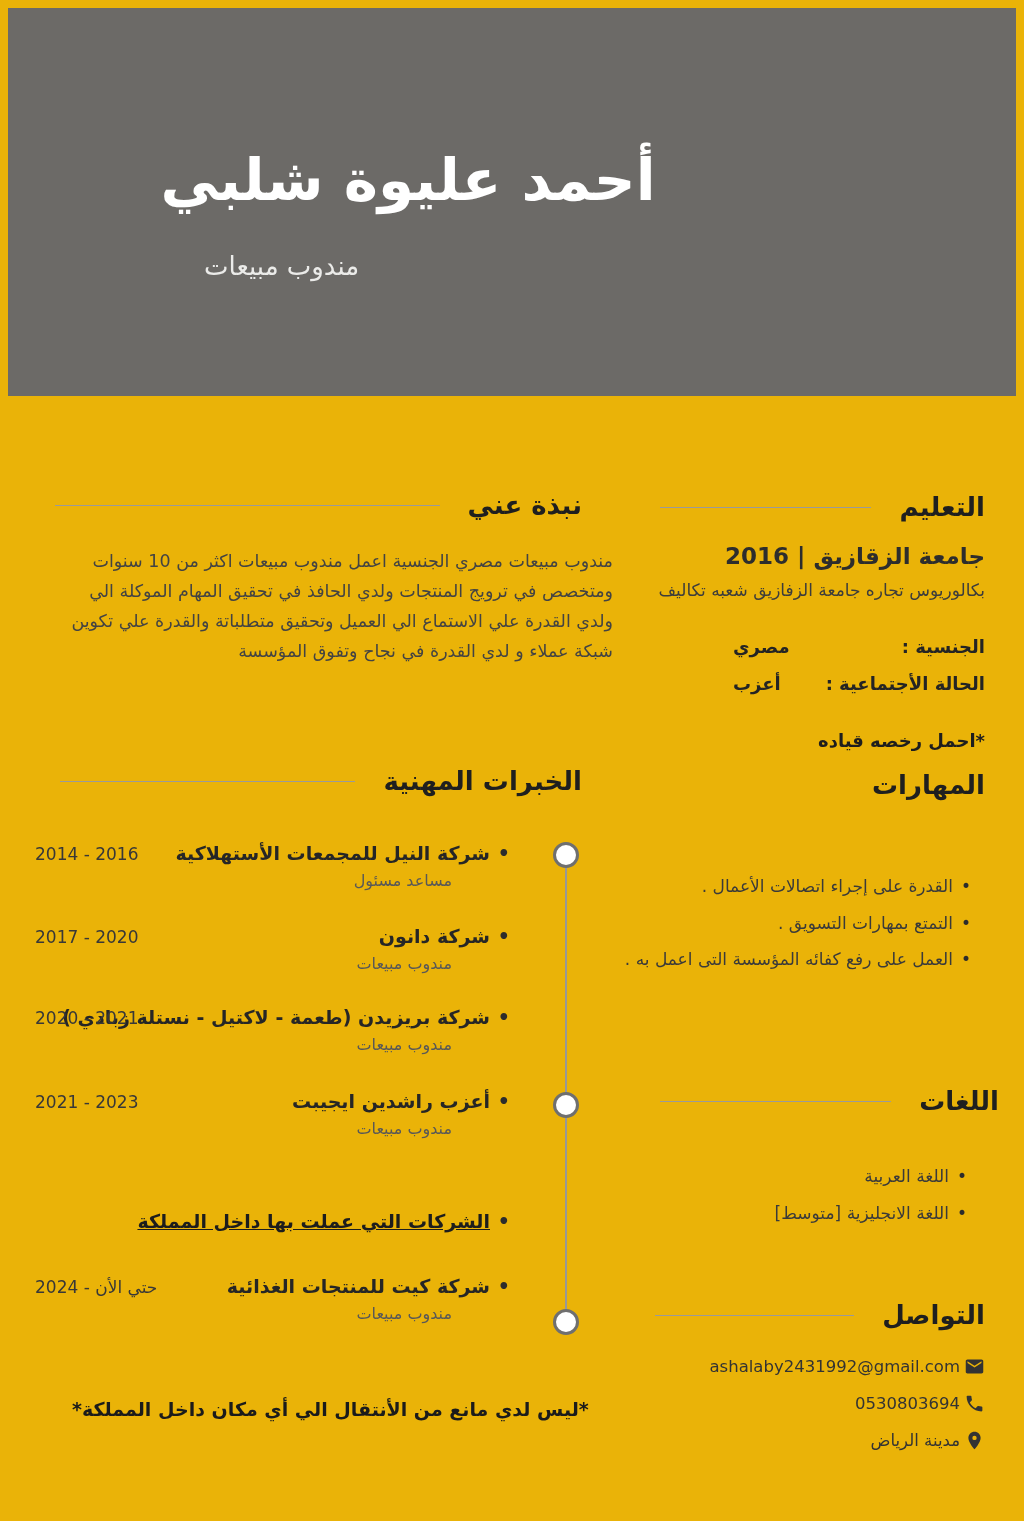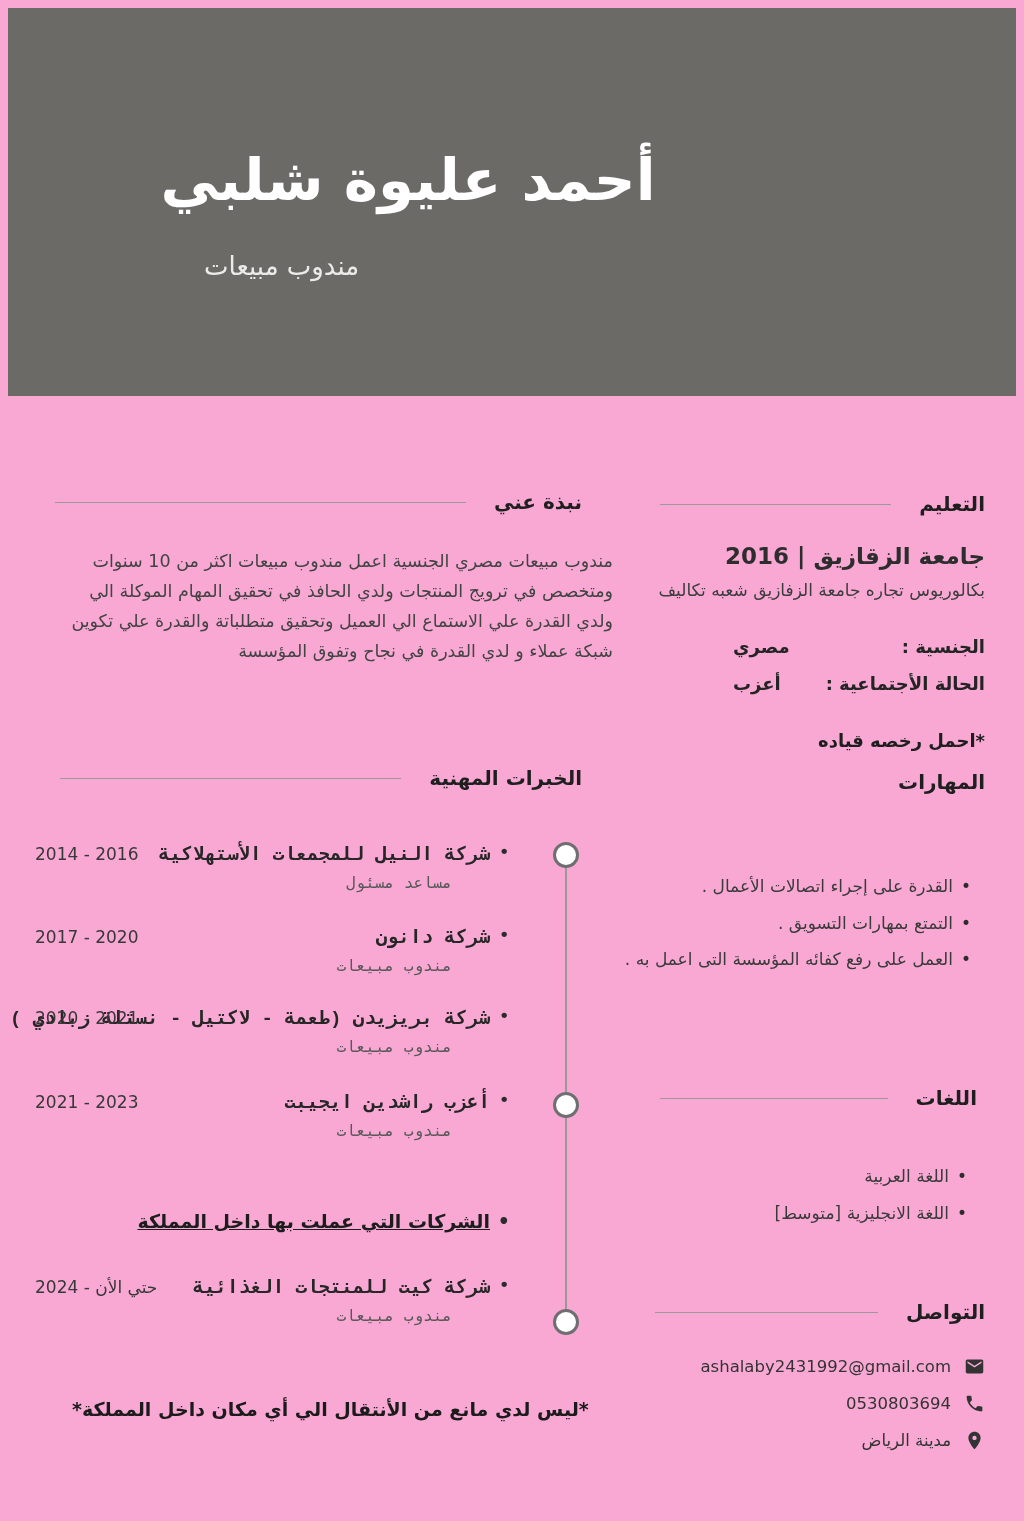--- a/index.html
+++ b/index.html
@@ -1,19 +1,19 @@
 <!DOCTYPE html>
 <html lang="ar" dir="rtl"><head>
 <meta charset="utf-8">
 <style>
   html,body{margin:0;padding:0;background:#ffffff;}
   .page{
     position:relative;
     width:1024px;height:1521px;
-    background:#f9a8d4;
+    background:#eab308;
     overflow:hidden;
     direction:rtl;
     font-family:"DejaVu Sans",sans-serif;
     color:#3c3c3c;
   }
   
   .header-band{
     position:absolute;top:8px;left:8px;right:8px;height:388px;
     background:#6c6a67;
   }
@@ -25,21 +25,21 @@
   }
   .candidate-title{
     position:absolute;top:243px;left:196px;
     font-size:26px;color:#ebebe9;
   }
   
   .sec-head{
     position:absolute;display:flex;align-items:center;gap:28px;
   }
   .sec-head .txt{
-    font-size:20px;font-weight:bold;color:#1f1f1f;white-space:nowrap;
+    font-size:26px;font-weight:bold;color:#1f1f1f;white-space:nowrap;
   }
   .sec-head .line{
     flex:1;height:0;border-top:1px solid #9a9a9a;
   }
   
   .edu-university{
     position:absolute;right:39px;top:543px;
     font-size:23px;font-weight:bold;color:#2d2d2d;white-space:nowrap;
   }
   .edu-degree{
@@ -70,40 +70,40 @@
     content:"\2022";
     position:absolute;right:2px;top:0;
     color:#2c2c2c;
   }
   .skills-list{position:absolute;right:35px;top:858px;width:352px;}
   .langs-list{position:absolute;right:39px;top:1148px;width:300px;}
   .langs-list li{padding-right:60px;margin-bottom:15px;}
   .langs-list li::before{right:14px;}
   .contact-rows{position:absolute;right:39px;top:1356px;}
   .contact-row{
-    display:flex;align-items:center;gap:13px;margin-bottom:16px;
+    display:flex;align-items:center;gap:4px;margin-bottom:16px;
   }
   .contact-row .c-icon{width:21px;height:21px;flex:0 0 auto;display:block;}
   .contact-row .c-text{font-size:16.5px;color:#333333;}
   
   .about-text{
     position:absolute;left:55px;top:546px;width:558px;
     font-size:17.5px;line-height:1.72;color:#434343;
     text-align:right;
   }
   .timeline-line{
     position:absolute;left:565px;top:852px;width:2px;height:478px;
     background:#989898;
   }
   .timeline-dot{
     position:absolute;left:553px;width:20px;height:20px;
     border:3px solid #6f6f6f;border-radius:50%;background:#ffffff;
   }
   .xp{
-    position:absolute;right:514px;text-align:right;white-space:nowrap;font-family:Liberation Mono, monospace;
+    position:absolute;right:514px;text-align:right;white-space:nowrap;
   }
   .xp-company{
     position:relative;padding-right:20px;
     font-size:19px;font-weight:bold;color:#262626;
   }
   .xp-company::before{
     content:"\2022";position:absolute;right:0;top:0;color:#2c2c2c;
   }
   .xp-role{
     font-size:16px;color:#585858;margin-top:7px;padding-right:58px;
@@ -207,21 +207,21 @@
 
   <div class="sec-head" style="top:770px;right:39px">
     <span class="txt">المهارات</span>
   </div>
   <ul class="dotted skills-list">
     <li>القدرة على إجراء اتصالات الأعمال .</li>
     <li>التمتع بمهارات التسويق .</li>
     <li>العمل على رفع كفائه المؤسسة التى اعمل به .</li>
   </ul>
 
-  <div class="sec-head" style="top:1086px;right:47px;left:660px">
+  <div class="sec-head" style="top:1086px;right:25px;left:660px">
     <span class="txt">اللغات</span>
     <span class="line"></span>
   </div>
   <ul class="dotted langs-list">
     <li>اللغة العربية</li>
     <li>اللغة الانجليزية  [متوسط]</li>
   </ul>
 
   <div class="sec-head" style="top:1300px;right:39px;left:655px">
     <span class="txt">التواصل</span>

